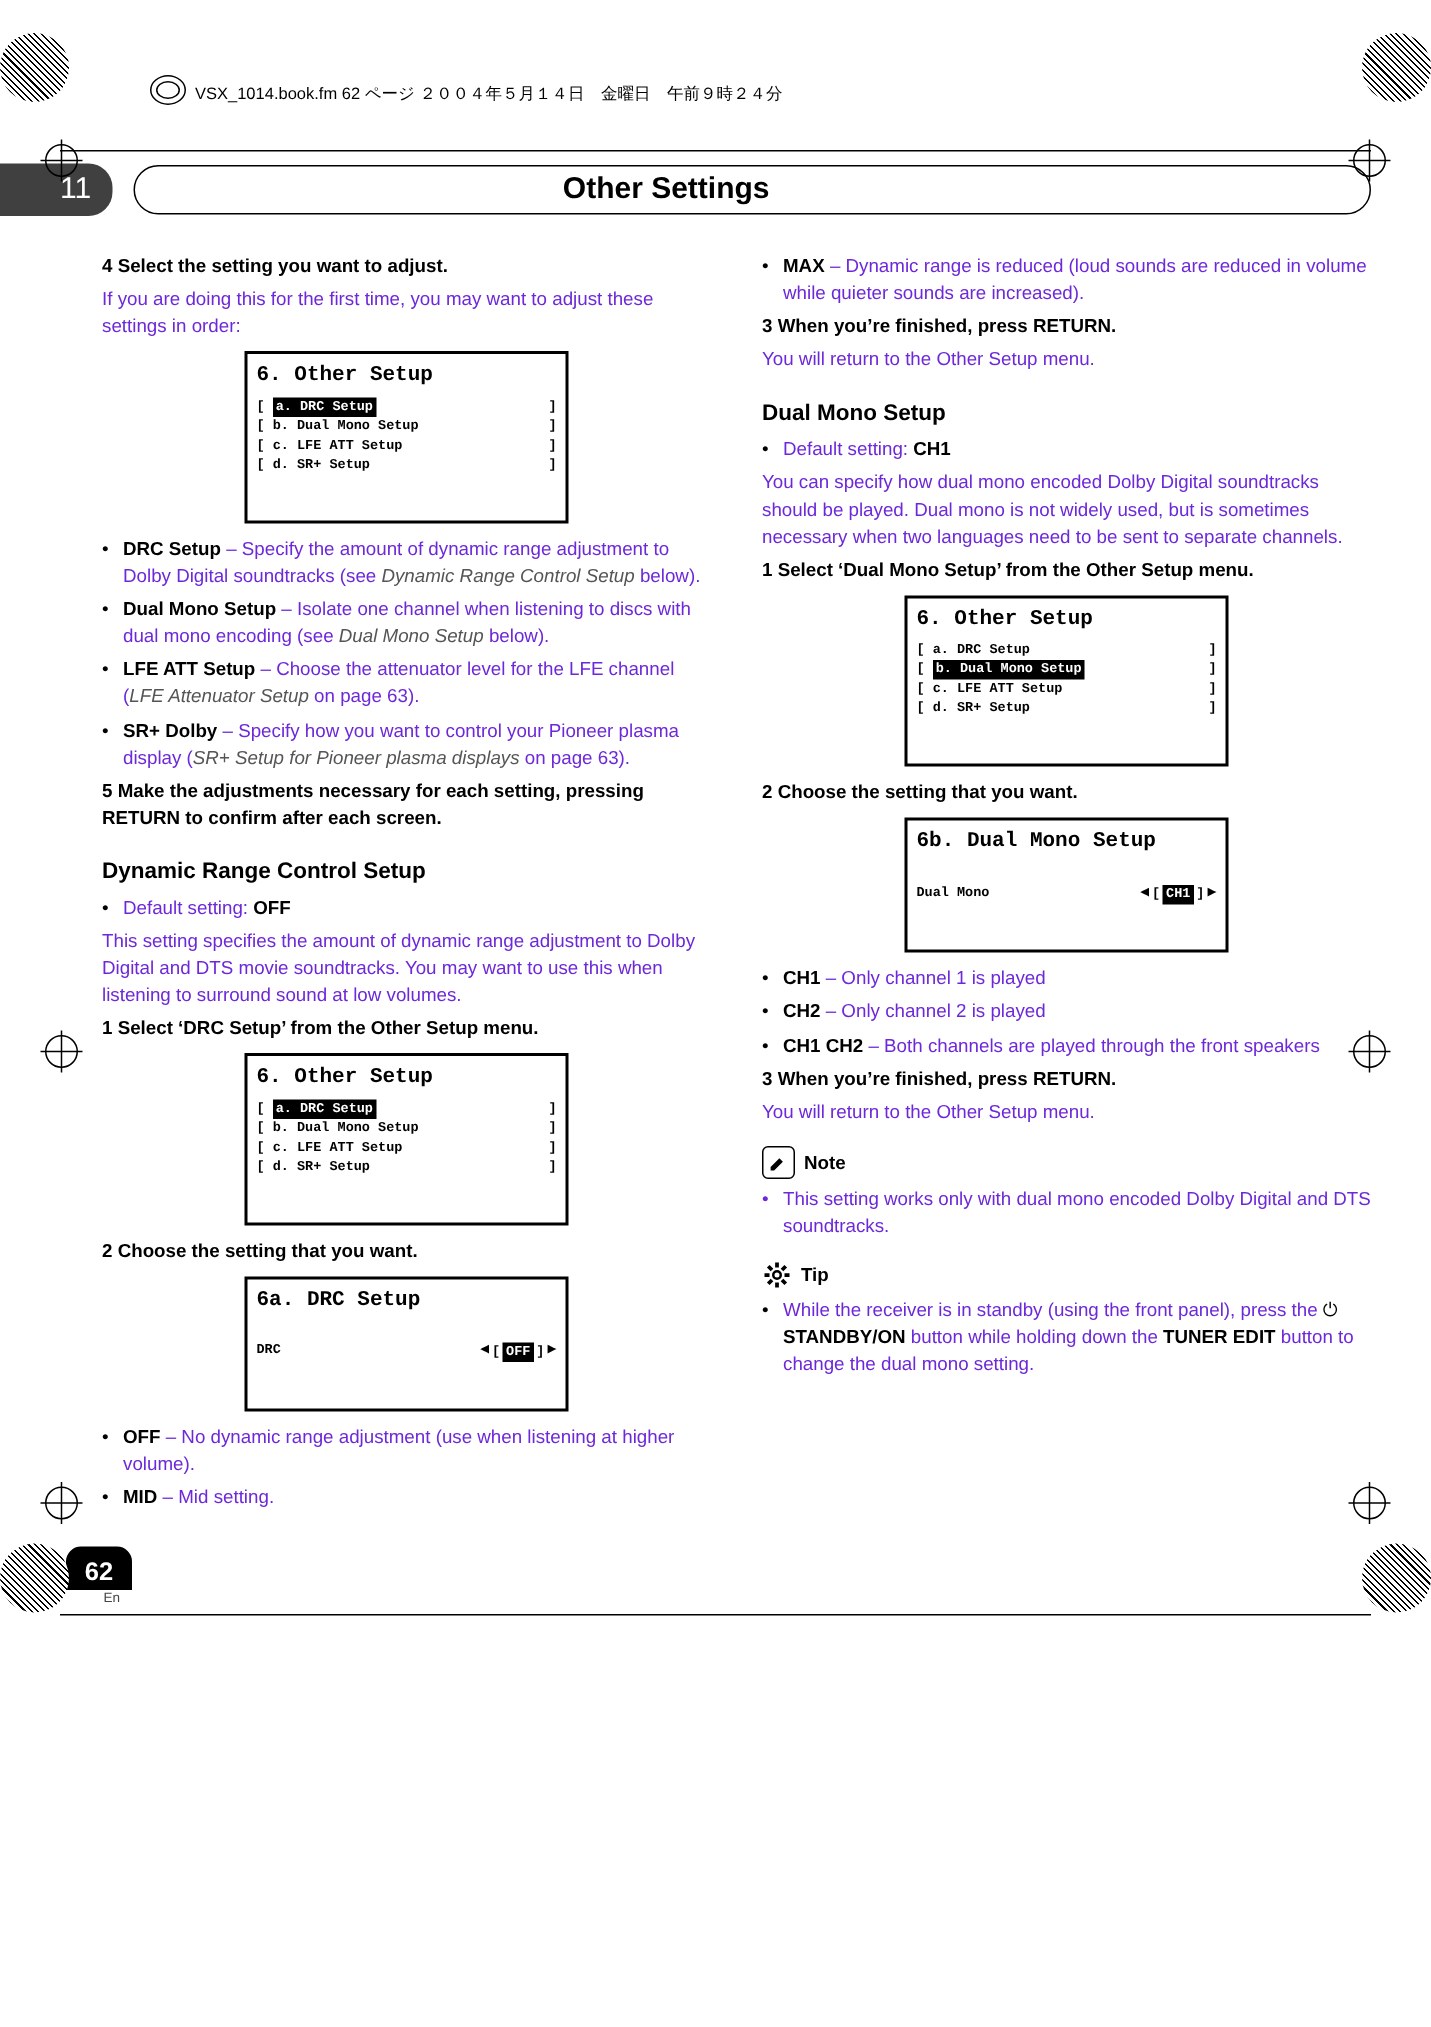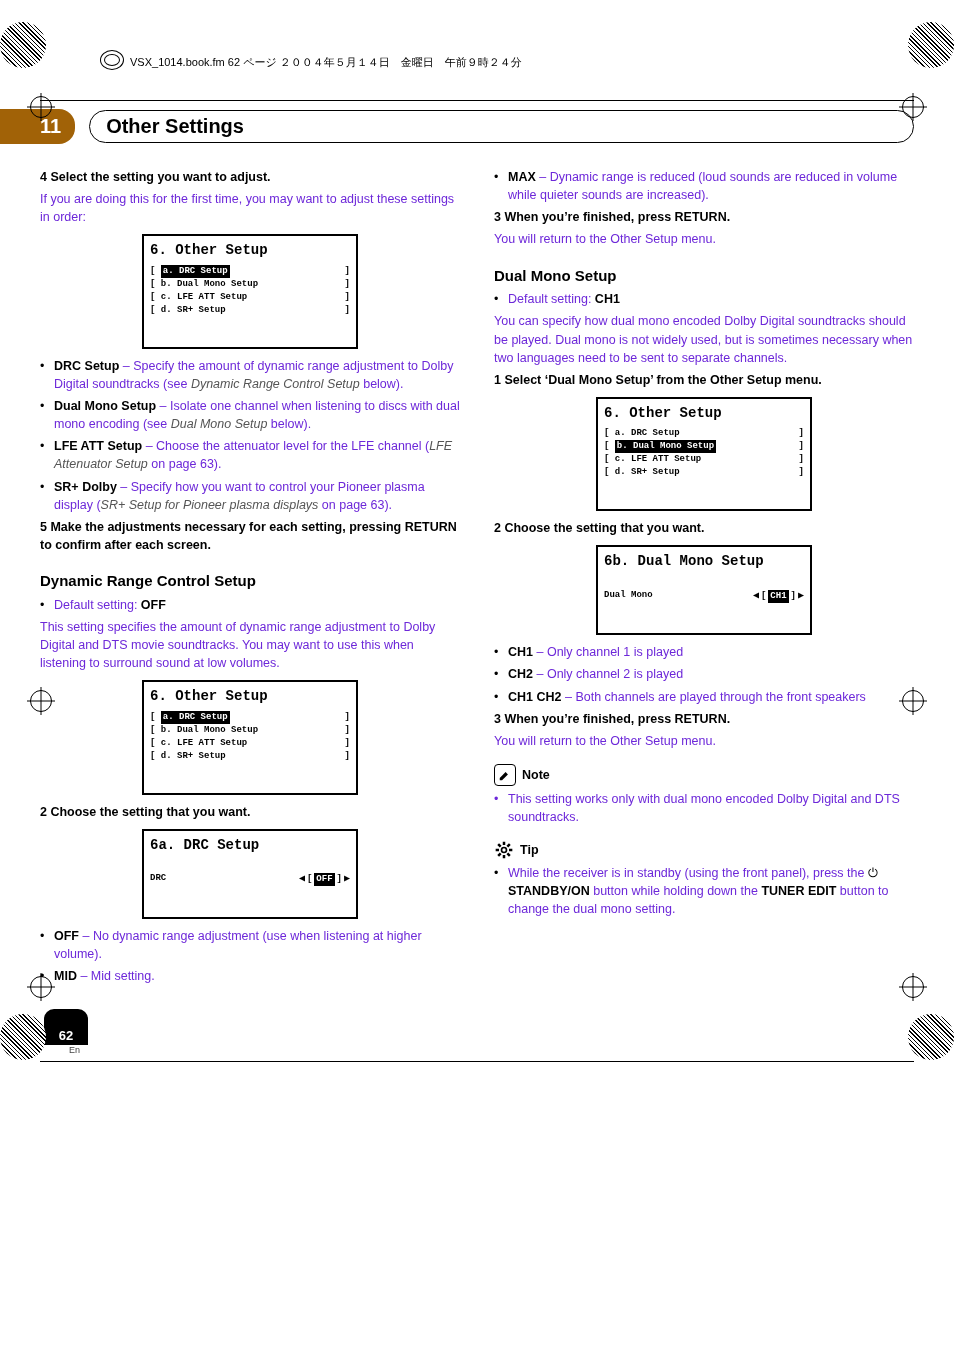--- a/index.html
+++ b/index.html
@@ -60,32 +60,33 @@
     content:""; position:absolute; left:3px; top:3px; right:3px; bottom:3px;
     border:1px solid #000; border-radius:50%;
   }
   .rule { border-top:1px solid #000; margin: 30px 0 8px 0; }
 
   .chapter-bar {
     display:flex; align-items:center; gap:14px;
     margin-bottom: 20px;
   }
   .chapter-num {
-    background:#a16207; color:#fff; font-weight:bold;
+    background:#404040; color:#fff; font-weight:normal;
     font-size:20px; padding:6px 14px; border-radius: 0 16px 16px 0;
     margin-left:-40px; padding-left:40px;text-align:center;
   }
   .chapter-title {
     font-size:20px; font-weight:bold;
     border:1px solid #000; border-radius:18px;
     padding:4px 400px 4px 16px;
     flex:1;
-  }
-
-  .cols { display:flex; gap:34px; }
+    text-align:right;
+  }
+
+  .cols { display:flex; gap:34px;margin-left:28px; }
   .col { flex:1; font-size:12.5px; line-height:1.45; }
   .col p { margin: 4px 0; }
   .step-h { font-weight:bold; margin-top:10px; }
   .subh { color:#000; font-weight:bold; font-size:15px; margin-top:16px; }
   .gray { color:#6d28d9; }
   .ital { font-style: italic; color:#555; }
   ul.b { list-style:none; padding:0; margin:4px 0; }
   ul.b li { position:relative; padding-left:14px; margin:4px 0; }
   ul.b li::before { content:"•"; position:absolute; left:0; }
 
@@ -104,22 +105,22 @@
   .note-row, .tip-row { display:flex; align-items:center; gap:6px; margin-top:14px;}
   .note-ic {
     width:20px; height:20px; border:1px solid #000; border-radius:4px;
     display:flex; align-items:center; justify-content:center;
   }
   .note-ic svg { width:14px; height:14px; }
   .gear {
     width:20px; height:20px; display:flex; align-items:center; justify-content:center;
   }
   .footer-pg {
-    background:#000; color:#fff; font-weight:bold; font-size:13px;
-    border-radius:10px 10px 0 0; width:44px; text-align:center; padding:19px 0 2px;
+    background:#000; color:#fff; font-weight:bold; font-size:17px;
+    border-radius:10px 10px 0 0; width:44px; text-align:center; padding:7px 0 2px;
     margin-top:20px; margin-left:4px;
   }
   .footer-en { font-size:9px; color:#444; margin-left:29px; }
   .hr-bot { border-top:1px solid #000; margin-top:6px; }
   .pwr { font-family: monospace; }
 </style>
 </head>
 <body>
 
 <div class="page">
@@ -178,20 +179,21 @@
         <li><b>SR+ Dolby</b><span class="gray"> – Specify how you want to control your Pioneer plasma display (</span><span class="ital">SR+ Setup for Pioneer plasma displays</span><span class="gray"> on page 63).</span></li>
       </ul>
 
       <p class="step-h">5   Make the adjustments necessary for each setting, pressing RETURN to confirm after each screen.</p>
 
       <div class="subh">Dynamic Range Control Setup</div>
       <ul class="b">
           <li><span class="gray">Default setting: </span><b>OFF</b></li>
         </ul>
       <p class="gray">This setting specifies the amount of dynamic range adjustment to Dolby Digital and DTS movie soundtracks. You may want to use this when listening to surround sound at low volumes.</p>
+      <p class="step-h">1   Select ‘DRC Setup’ from the Other Setup menu.</p>
 
       <div class="osd">
         <div class="ttl">6. Other Setup</div>
         <div class="row">
             <span class="txt">[ <span class="hl">a. DRC Setup</span></span>
             <span class="brk">]</span>
           </div>
         <div class="row">
             <span class="txt">[ <span>b. Dual Mono Setup</span></span>
             <span class="brk">]</span>

